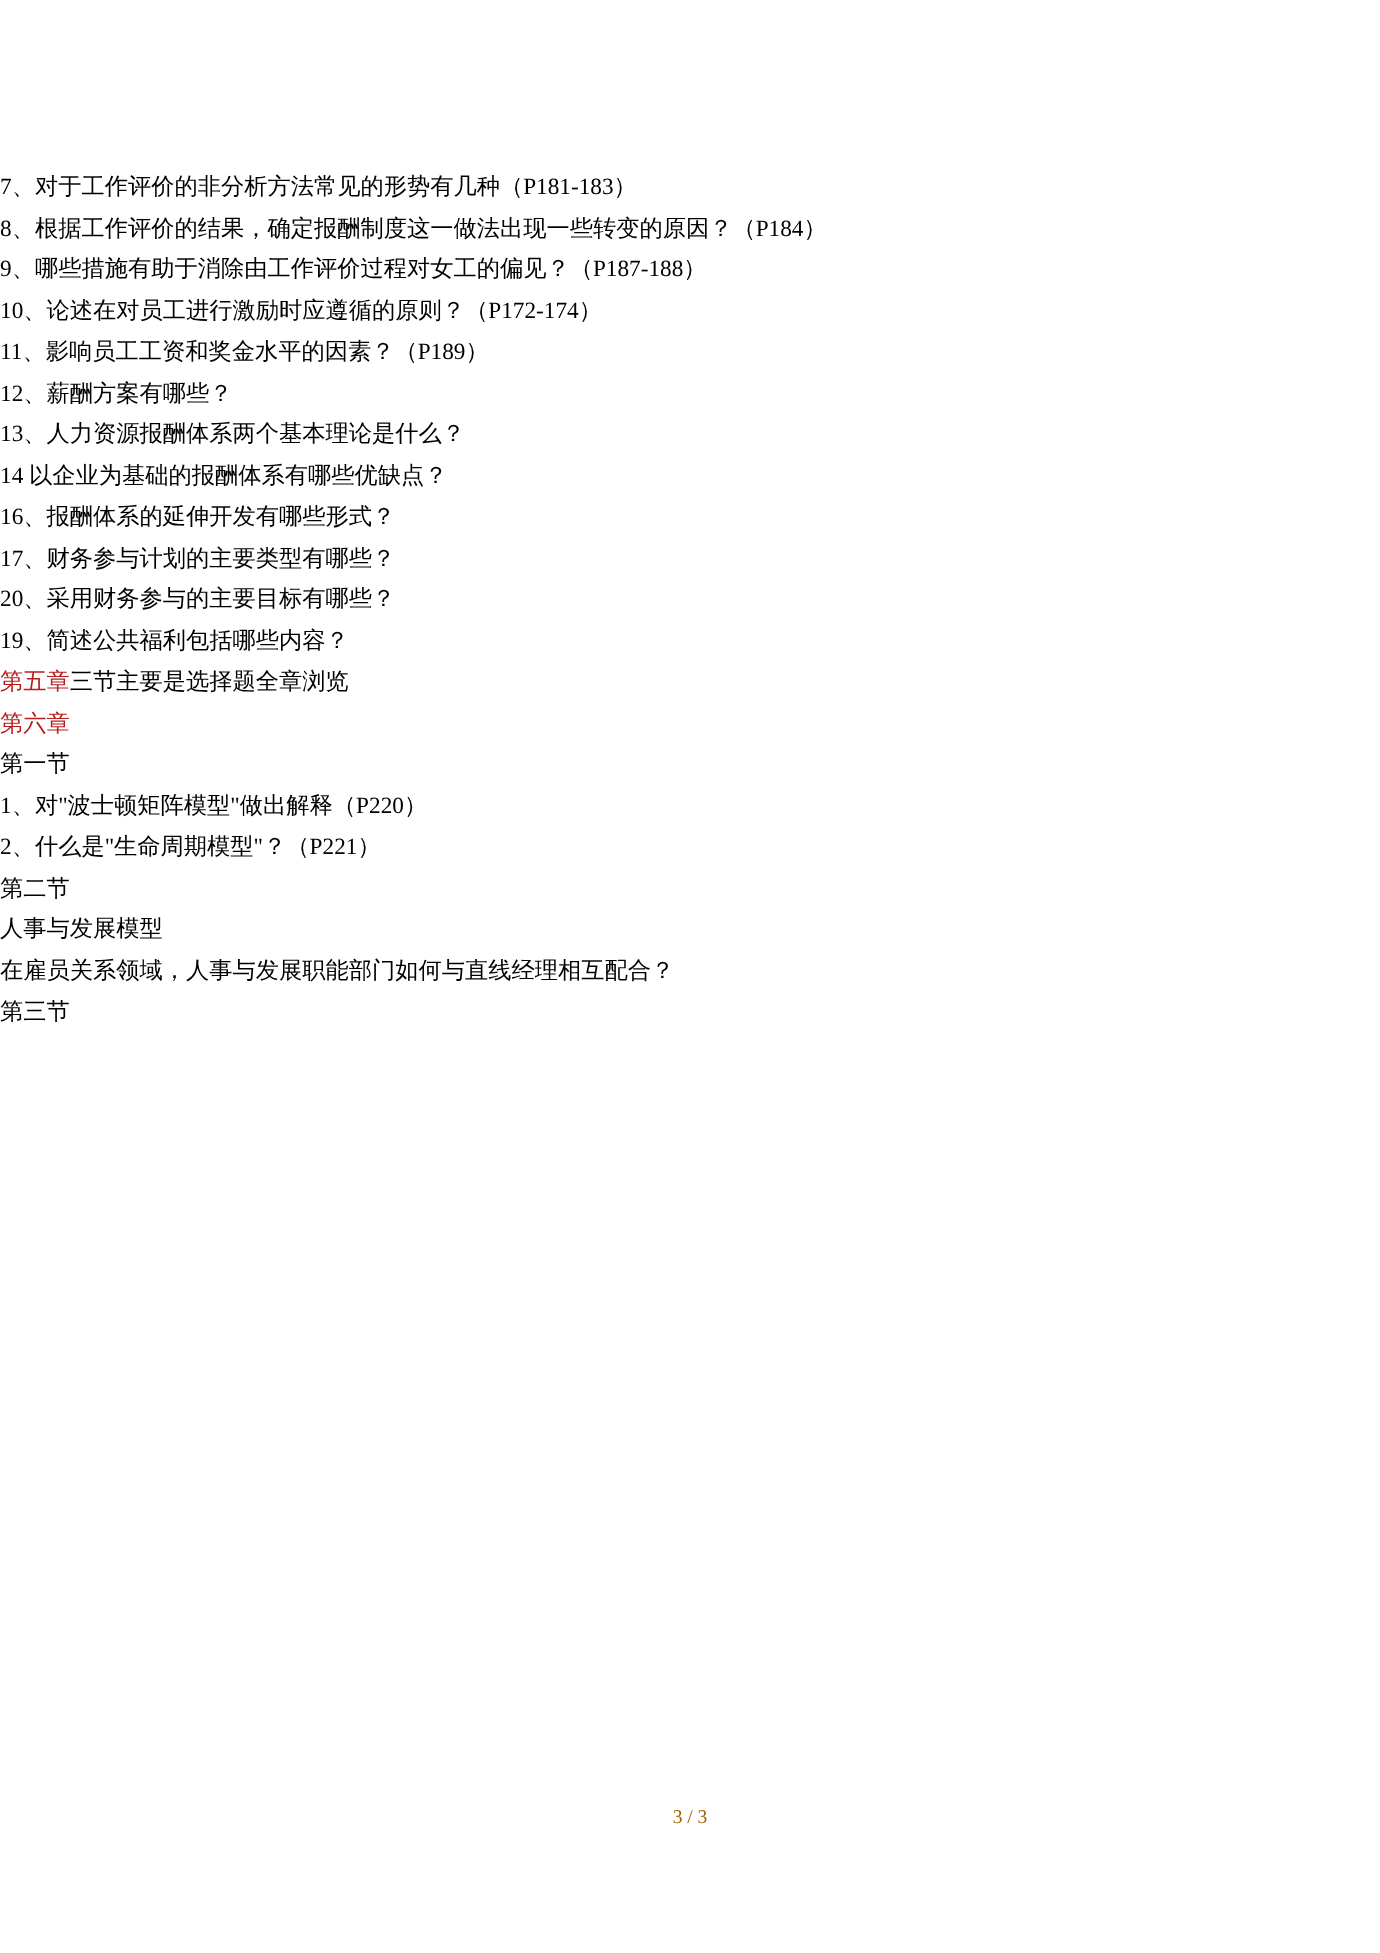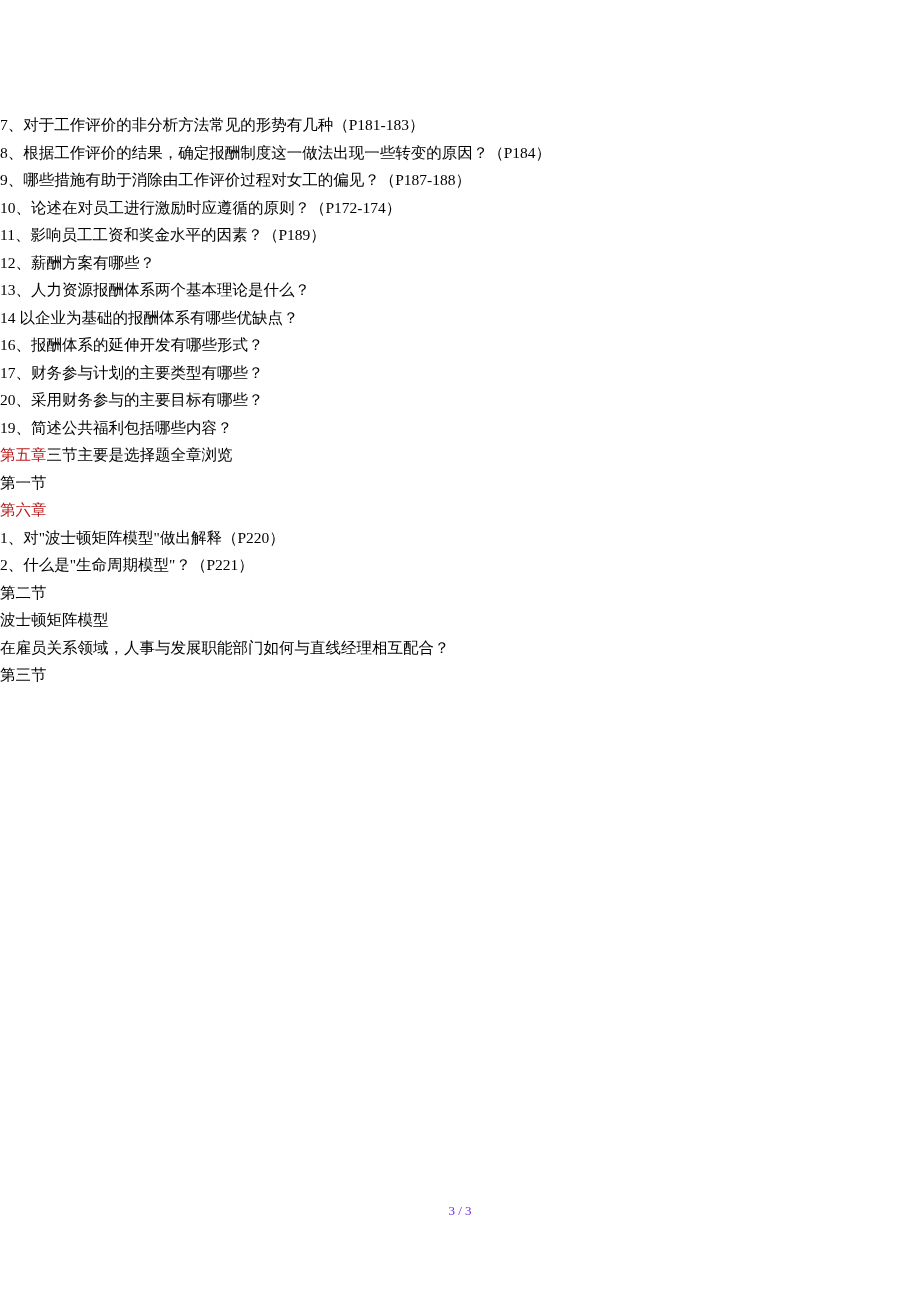--- a/index.html
+++ b/index.html
@@ -27,44 +27,44 @@
     .red {
       color: #b91c1c;
     }
     .footer {
       position: absolute;
       bottom: 0;
       left: 0;
       width: 100%;
       text-align: center;
       font-size: 13px;
-      color: #6d28d9;
+      color: #a16207;
       padding-bottom: 78px;
     }
   </style>
 </head>
 <body>
 
 <div class="content">
   <div class="line">7、对于工作评价的非分析方法常见的形势有几种（P181-183）</div>
   <div class="line">8、根据工作评价的结果，确定报酬制度这一做法出现一些转变的原因？（P184）</div>
   <div class="line">9、哪些措施有助于消除由工作评价过程对女工的偏见？（P187-188）</div>
   <div class="line">10、论述在对员工进行激励时应遵循的原则？（P172-174）</div>
   <div class="line">11、影响员工工资和奖金水平的因素？（P189）</div>
   <div class="line">12、薪酬方案有哪些？</div>
   <div class="line">13、人力资源报酬体系两个基本理论是什么？</div>
   <div class="line">14 以企业为基础的报酬体系有哪些优缺点？</div>
   <div class="line">16、报酬体系的延伸开发有哪些形式？</div>
   <div class="line">17、财务参与计划的主要类型有哪些？</div>
   <div class="line">20、采用财务参与的主要目标有哪些？</div>
   <div class="line">19、简述公共福利包括哪些内容？</div>
   <div class="line"><span class="red">第五章</span><span>三节主要是选择题全章浏览</span></div>
+  <div class="line"><span class="red">第六章</span><span></span></div>
   <div class="line">第一节</div>
-  <div class="line"><span class="red">第六章</span><span></span></div>
   <div class="line">1、对"波士顿矩阵模型"做出解释（P220）</div>
   <div class="line">2、什么是"生命周期模型"？（P221）</div>
   <div class="line">第二节</div>
-  <div class="line">波士顿矩阵模型</div>
+  <div class="line">人事与发展模型</div>
   <div class="line">在雇员关系领域，人事与发展职能部门如何与直线经理相互配合？</div>
   <div class="line">第三节</div>
 </div>
 
 <div class="footer">3 / 3</div>
 
 </body></html>

